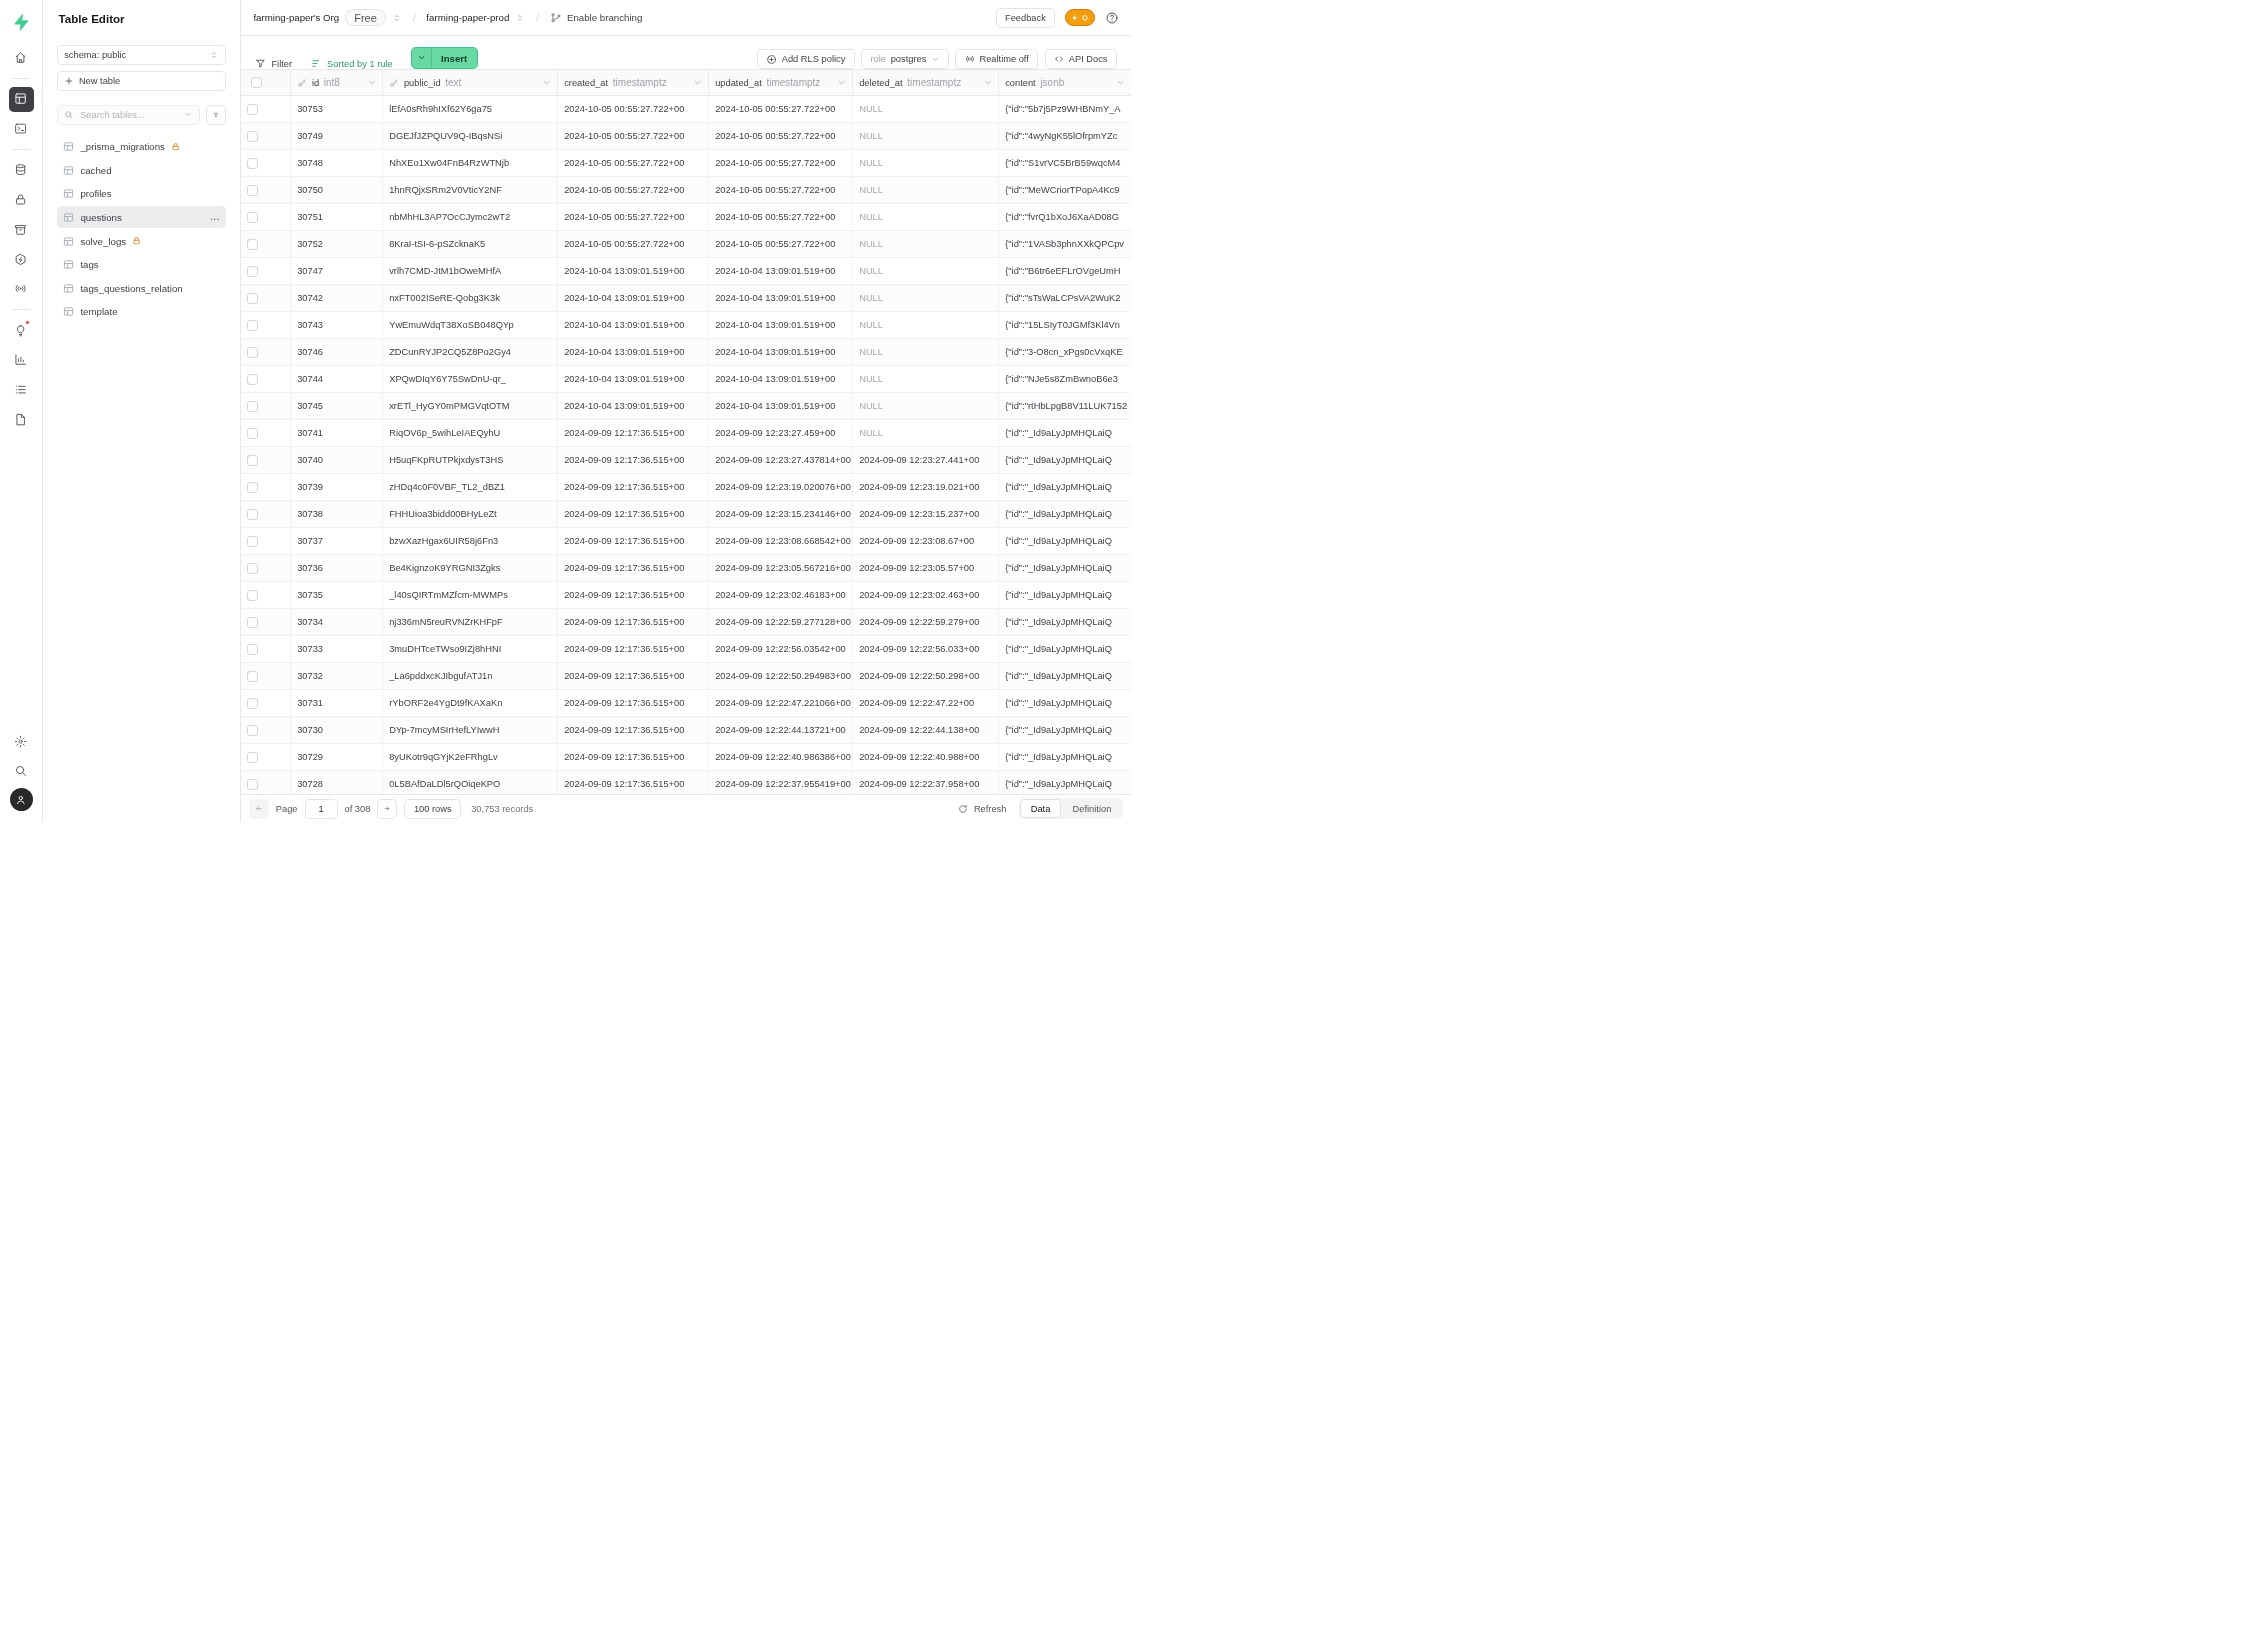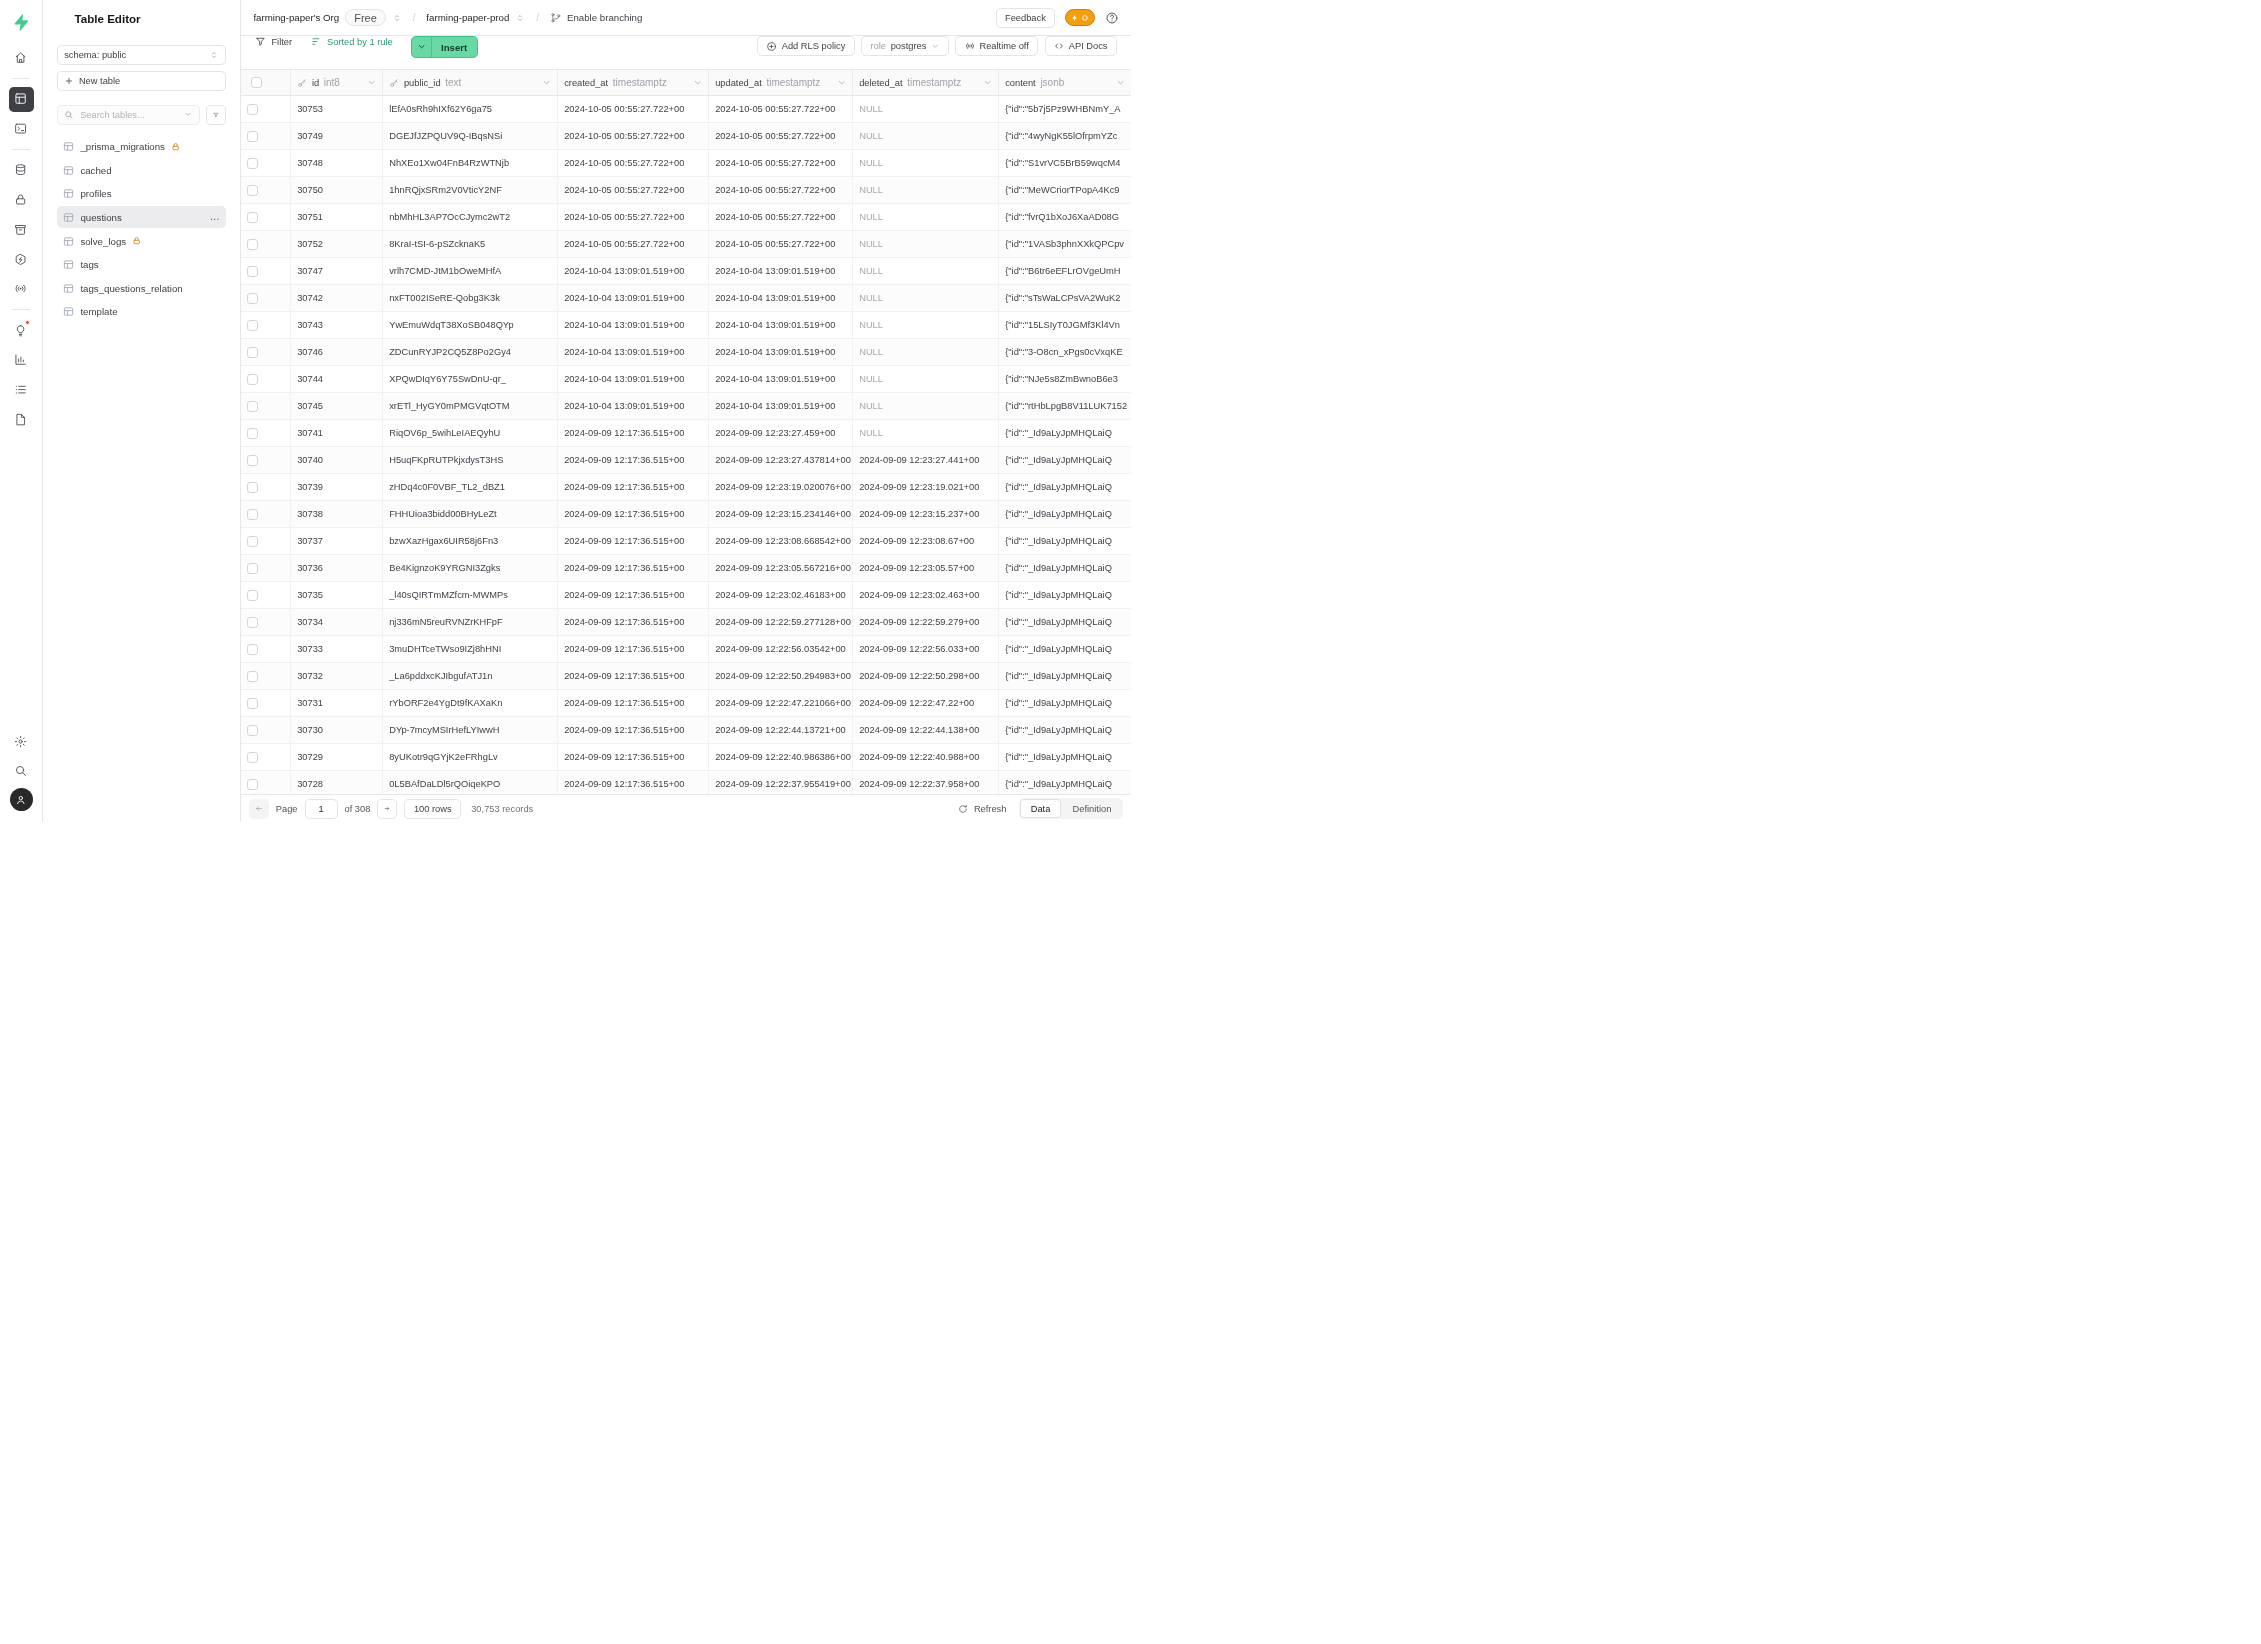--- a/index.html
+++ b/index.html
@@ -20,21 +20,21 @@
   .rail-sep{width:18.6px;height:0.8px;background:#e7e7e9;margin:3.1px 0;flex:none}
   .rail-bottom{margin-top:auto;display:flex;flex-direction:column;align-items:center;gap:4.7px}
   .avatar{width:23px;height:23px;border-radius:50%;background:#292929;display:flex;align-items:center;
           justify-content:center;cursor:pointer}
   .red-dot{position:absolute;top:2.3px;right:3.1px;width:5.4px;height:5.4px;border-radius:50%;background:#ef4444;
            border:1.2px solid #fff}
 
   
   .sidebar{width:198px;flex:none;border-right:0.8px solid #e7e7e9;display:flex;flex-direction:column;background:#fff}
   .sidebar-header{height:36px;flex:none;display:flex;align-items:center;padding:0 15.5px}
-  .sidebar-header h1{font-size:11.6px;font-weight:600;color:#171717;margin:16px}
+  .sidebar-header h1{font-size:11.6px;font-weight:600;color:#171717;margin:0}
   .sidebar-body{padding:9.3px 14px;display:flex;flex-direction:column;min-height:0}
   .select-btn{height:20px;border:0.8px solid #e4e4e7;border-radius:4.7px;background:#fff;display:flex;align-items:center;
               justify-content:space-between;padding:0 6.2px;font-size:9.3px;color:#3f3f46;cursor:pointer;width:100%}
   .btn-full{margin-top:5.4px;height:20px;display:flex;align-items:center;gap:4.7px;padding:0 6.2px;font-size:9.3px;
             color:#3f3f46;background:#fff;border:0.8px solid #e4e4e7;border-radius:4.7px;cursor:pointer;width:100%}
   .search-row{margin-top:14px;display:flex;gap:6.2px}
   .search-box{flex:1;min-width:0;height:20px;border:0.8px solid #ececee;border-radius:4.7px;background:#fcfcfc;
               display:flex;align-items:center;gap:4.7px;padding:0 6.2px;color:#a1a1aa}
   .search-box input{border:none;outline:none;background:transparent;flex:1;min-width:0;font-size:9.3px;
                     font-family:inherit;color:#3f3f46}
@@ -61,21 +61,21 @@
   .slash{color:#d4d4d8;margin:0 4.7px;font-size:10px}
   .branch-wrap{display:flex;align-items:flex-end;gap:5.4px;color:#3f3f46;cursor:pointer}
   .branch-wrap svg{color:#6b7280}
   .topbar-right{margin-left:auto;display:flex;align-items:center;gap:9.3px}
   .btn{height:20px;border:0.8px solid #e4e4e7;background:#fff;border-radius:4.7px;display:inline-flex;align-items:center;
        gap:4.7px;padding:0 8.5px;font-size:9.3px;color:#3f3f46;cursor:pointer;white-space:nowrap}
   .orange-badge{height:17px;border-radius:9.3px;background:#f59e0b;border:0.8px solid #d97706;display:flex;
                 align-items:center;justify-content:center;gap:2.3px;color:#fff;padding:0 5.4px;cursor:pointer}
   .help{color:#52525b;display:flex;cursor:pointer}
 
-  .toolbar{height:34px;flex:none;border-bottom:0.8px solid #e7e7e9;display:flex;align-items:flex-start;padding:0 14px;gap:18.6px}
+  .toolbar{height:34px;flex:none;border-bottom:0.8px solid #e7e7e9;display:flex;align-items:flex-end;padding:0 14px;gap:18.6px}
   .ghost{border:none;background:none;display:inline-flex;align-items:center;gap:5.4px;font-size:9.3px;color:#3f3f46;
          cursor:pointer;padding:0;white-space:nowrap}
   .ghost.sorted{color:#2f9a6e}
   .insert{height:22px;border-radius:4.7px;background:#69d9a3;border:0.8px solid #40c189;display:inline-flex;
           align-items:stretch;overflow:hidden;cursor:pointer;padding:0}
   .insert-caret{width:19.4px;display:flex;align-items:center;justify-content:center;color:#0d3f2b;
                 border-right:0.8px solid rgba(0,0,0,.14)}
   .insert-label{display:flex;align-items:center;padding:0 9.3px;font-size:9.7px;font-weight:700;color:#0d3f2b}
   .toolbar-right{margin-left:auto;display:flex;align-items:center;gap:6.2px}
   .role-muted{color:#a1a1aa}

